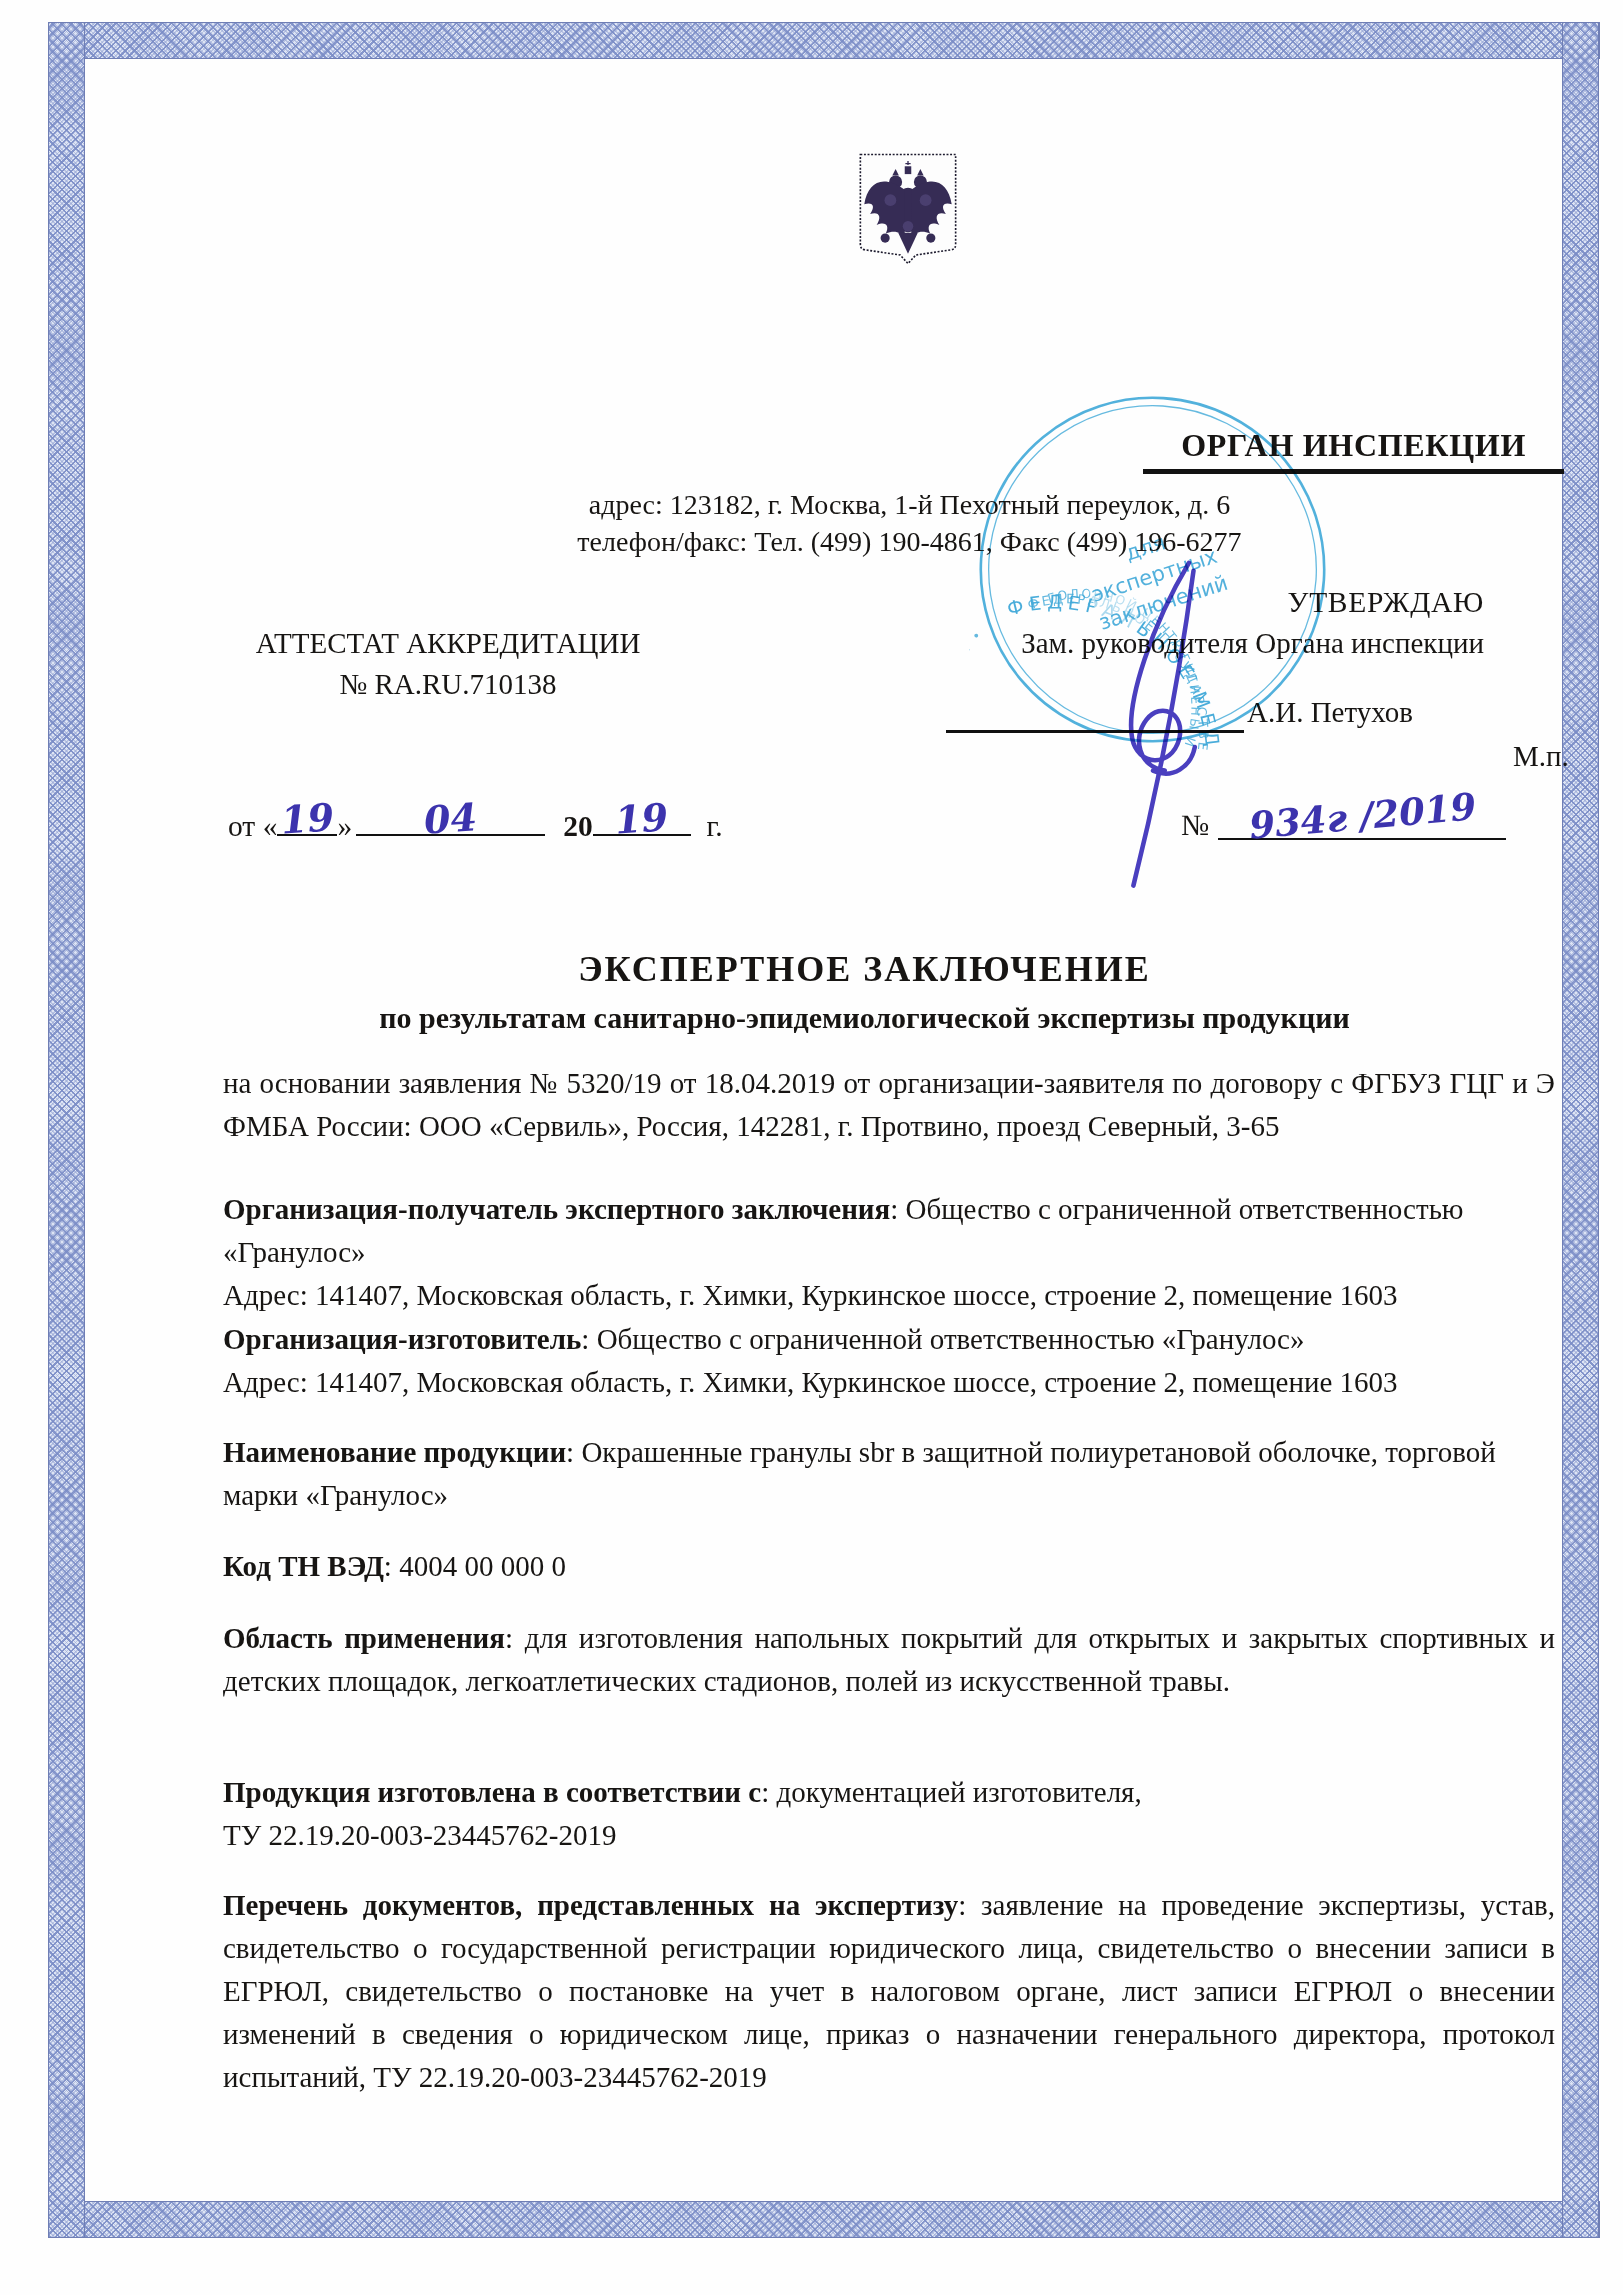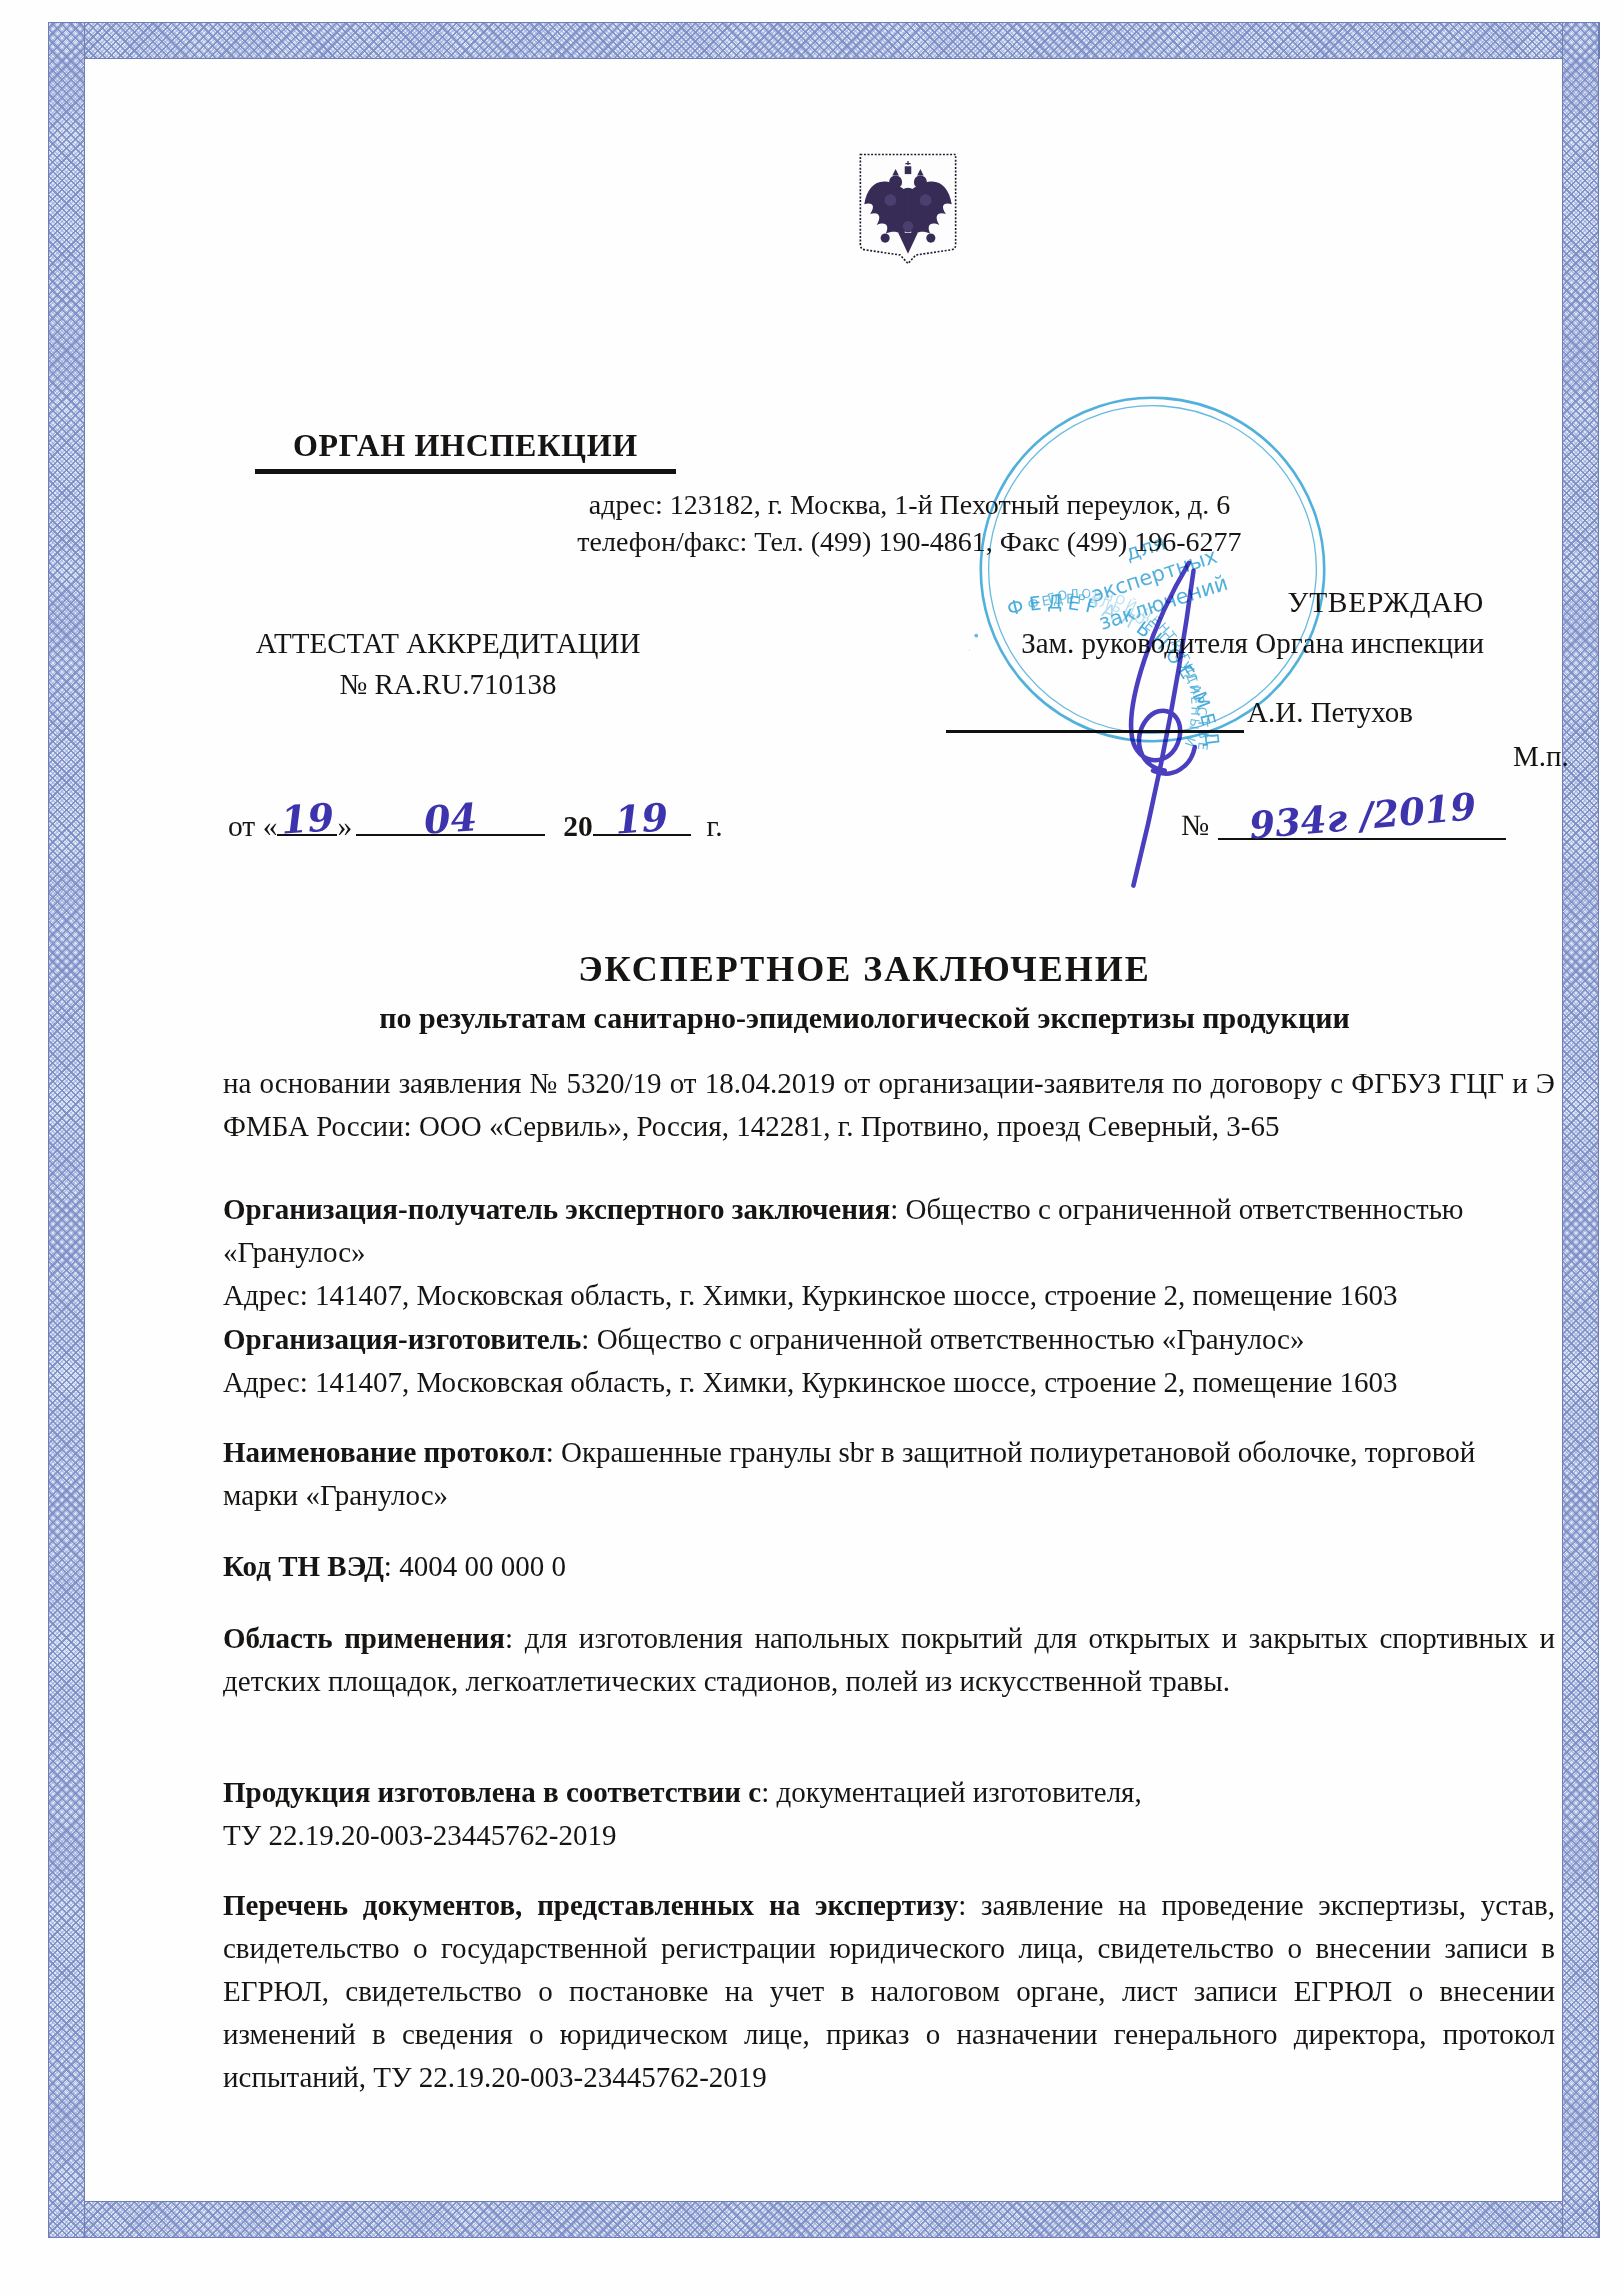--- a/index.html
+++ b/index.html
@@ -21,21 +21,21 @@
   }
   #band-top    { left:48px;   top:21.6px;   width:1552px; height:37px; }
   #band-bottom { left:48px;   top:2201px; width:1552px; height:37px; }
   #band-left   { left:48px;   top:21.6px;   width:37px;   height:2216px; }
   #band-right  { left:1562px; top:21.6px;   width:37px;   height:2216px; }
 
   
   #emblem { position:absolute; left:851px; top:148px; width:114px; height:124px; }
   #header-block { position:absolute; left:255px; top:298px; width:1309px; text-align:center; }
   .agency-line { font-size:29px; font-weight:bold; line-height:40px; white-space:nowrap; }
-  #organ-block { position:absolute; left:255px; top:427px; width:1309px; text-align:left;font-family:Liberation Serif, serif; }
+  #organ-block { position:absolute; left:255px; top:427px; width:1309px; text-align:right;font-family:Liberation Serif, serif; }
   #organ-title {
     display:inline-block; font-size:32px; font-weight:bold; letter-spacing:0.7px;
     border-bottom:5.2px solid #121212; padding:0 38px 5.2px 38px; white-space:nowrap;
   }
   #addr-block { position:absolute; left:255px; top:486px; width:1309px; text-align:center; }
   .addr-line { font-size:28px; line-height:37px; white-space:nowrap; }
 
   
   #accr-block { position:absolute; left:211px; top:623px; width:474px; text-align:center; }
   .accr-line { font-size:29px; line-height:41px; white-space:nowrap; }
@@ -200,21 +200,21 @@
     <b>Организация-получатель экспертного заключения</b><span>: Общество с ограниченной ответственностью «Гранулос»</span>
     <div>Адрес: 141407, Московская область, г. Химки, Куркинское шоссе, строение 2, помещение 1603</div>
   </div>
 
   <div class="para" id="p-manufacturer">
     <b>Организация-изготовитель</b><span>: Общество с ограниченной ответственностью «Гранулос»</span>
     <div>Адрес: 141407, Московская область, г. Химки, Куркинское шоссе, строение 2, помещение 1603</div>
   </div>
 
   <div class="para" id="p-product">
-    <b>Наименование протокол</b><span>: Окрашенные гранулы sbr в защитной полиуретановой оболочке, торговой марки «Гранулос»</span>
+    <b>Наименование продукции</b><span>: Окрашенные гранулы sbr в защитной полиуретановой оболочке, торговой марки «Гранулос»</span>
   </div>
 
   <div class="para" id="p-code">
     <b>Код ТН ВЭД</b><span>: 4004 00 000 0</span>
   </div>
 
   <div class="para just" id="p-scope">
     <b>Область применения</b><span>: для изготовления напольных покрытий для открытых и закрытых спортивных и детских площадок, легкоатлетических стадионов, полей из искусственной травы.</span>
   </div>
 

